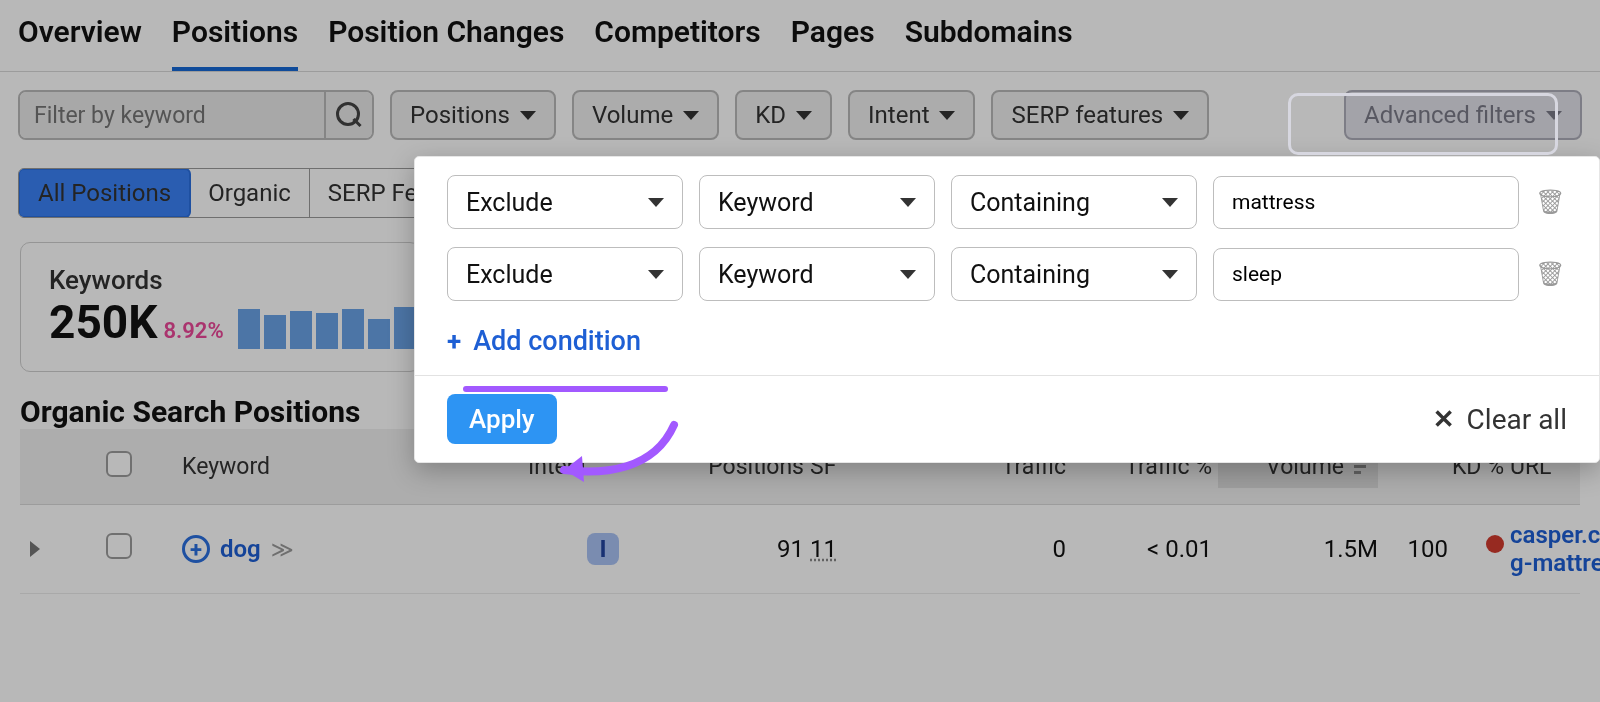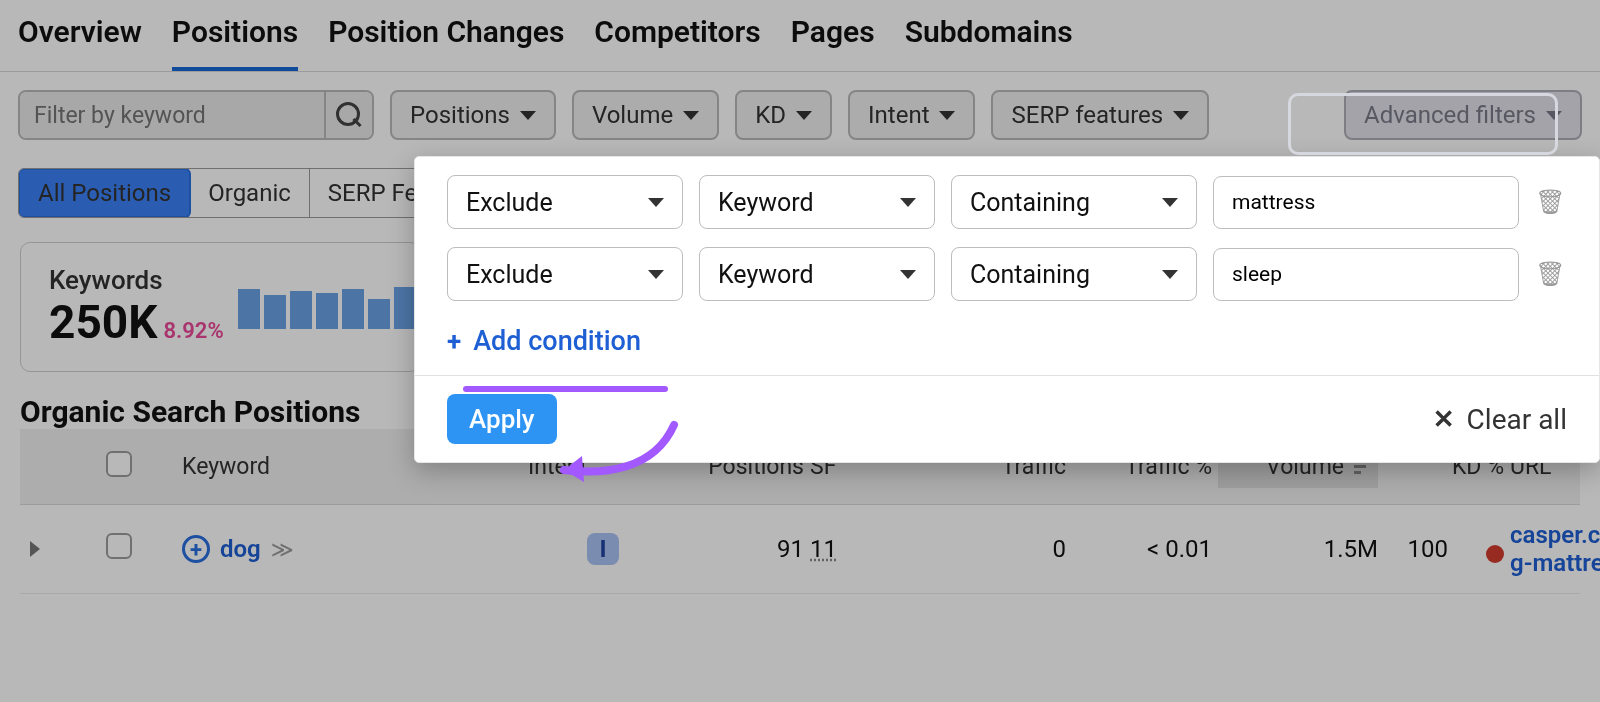--- a/index.html
+++ b/index.html
@@ -18,21 +18,21 @@
   .drop.af{background:#e2e2ea;border-color:#aeaeba;color:#7b7b88}
   .chev{width:0;height:0;border-left:8px solid transparent;border-right:8px solid transparent;border-top:9px solid #333;display:inline-block}
   .chev.gray{border-top-color:#7b7b88}
   
   .filters2{display:flex;align-items:center;padding:28px 18px 0}
   .seg{display:flex;border:1px solid #9a9a9a;border-radius:6px;overflow:hidden;height:50px}
   .seg div{padding:0 18px;display:flex;align-items:center;font-size:24px;color:#333;border-right:1px solid #9a9a9a;cursor:pointer}
   .seg div:last-child{border-right:0}
   .seg div.sel{background:#3b82f6;border:2px solid #2a6fe0;border-radius:6px;margin:-1px}
   
-  .stats{margin:24px 20px 0;border:1px solid #cfcfcf;border-radius:10px;padding:22px 28px;display:flex;align-items:center;gap:14px;width:400px}
+  .stats{margin:24px 20px 0;border:1px solid #cfcfcf;border-radius:10px;padding:22px 28px;display:flex;align-items:flex-end;gap:14px;width:400px}
   .stats .lbl{font-size:26px;color:#333;font-weight:500}
   .stats .val{font-size:46px;font-weight:700}
   .stats .pct{font-size:22px;color:#ec4899;font-weight:600}
   .spark{display:flex;align-items:flex-end;gap:4px;height:44px}
   .spark div{width:22px;background:#6aa2e6}
   
   .section{margin:22px 20px 0}
   .section h3{font-size:30px;font-weight:700}
   .thead,.trow{display:grid;grid-template-columns:70px 70px 340px 150px 120px 100px 150px 140px 160px 120px 220px;align-items:center;column-gap:6px;padding:16px 10px}
   .thead{color:#333;font-size:23px;border-bottom:1px solid #d8d8d8;background:#f0f0f0}
@@ -175,21 +175,21 @@
       <span class="pluscirc">+</span>
       <span class="link">dog</span>
       <span style="color:#9a9a9a;font-size:22px">≫</span>
     </div>
     <div style="text-align:center"><span class="intent-pill">I</span></div>
     <div class="right">91</div>
     <div style="text-decoration:underline dotted #888">11</div>
     <div class="right">0</div>
     <div class="right">&lt; 0.01</div>
     <div class="right">1.5M</div>
-    <div class="right" style="gap:16px;align-items:flex-end"><span>100</span>&nbsp;<span class="dot-red"></span></div>
+    <div class="right" style="gap:16px;align-items:flex-start"><span>100</span>&nbsp;<span class="dot-red"></span></div>
     <div><a class="link">casper.com/</a><br><a class="link">g-mattresse</a></div>
   </div>
 </div>
 
 <div class="dim-overlay"></div>
 
 <div class="popup">
   <div class="prow">
     <div class="psel">
         <span>Exclude</span>

